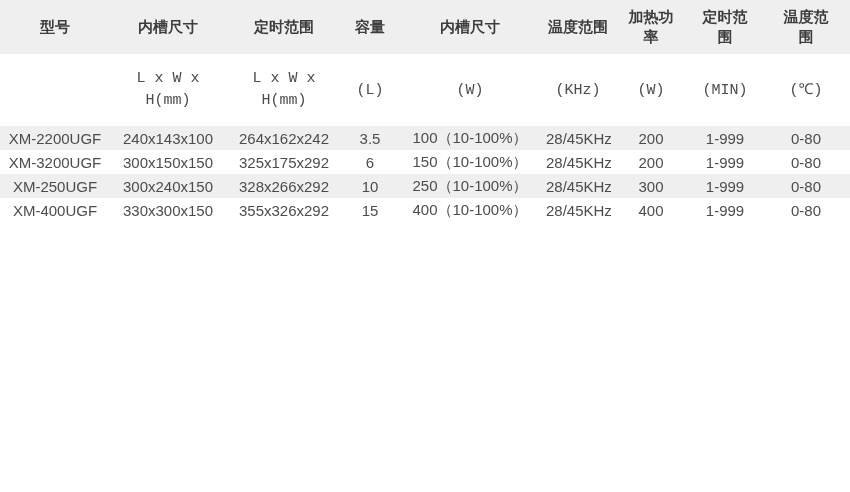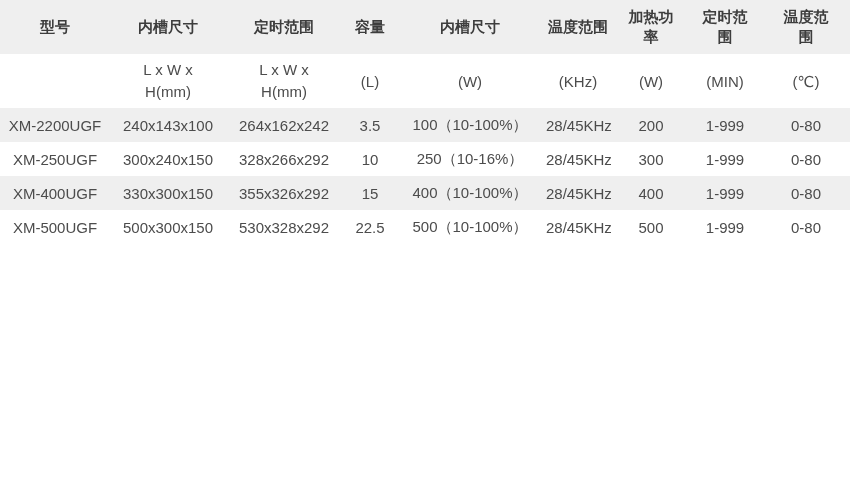--- a/index.html
+++ b/index.html
@@ -37,29 +37,30 @@
     background: var(--stripe-bg);
     height: 54px;
   }
   tr.labels-row th {
     font-weight: bold;
     color: var(--header-text);
     line-height: 1.35;
   }
   tr.units-row {
     background: var(--white-bg);
-    height: 54px;
+    height: 72px;
+    font-family: Liberation Mono, monospace;
   }
   tr.units-row th {
     font-weight: normal;
     color: var(--body-text);
     line-height: 1.4;
   }
   tbody tr {
-    height: 34px;
+    height: 24px;
     color: var(--body-text);
   }
   tbody tr:nth-child(odd)  { background: var(--stripe-bg); }
   tbody tr:nth-child(even) { background: var(--white-bg); }
   
   .hwrap {
     display: inline-block;
     width: 3.4em;
     word-break: break-all;
     line-height: 1.35;
@@ -117,47 +118,47 @@
           <td>240x143x100</td>
           <td>264x162x242</td>
           <td>3.5</td>
           <td>100（10-100%）</td>
           <td>28/45KHz</td>
           <td>200</td>
           <td>1-999</td>
           <td>0-80</td>
         </tr>
         <tr>
+          <td>XM-3200UGF</td>
+          <td>300x150x150</td>
+          <td>325x175x292</td>
+          <td>6</td>
+          <td>150（10-100%）</td>
+          <td>28/45KHz</td>
+          <td>200</td>
+          <td>1-999</td>
+          <td>0-80</td>
+        </tr>
+        <tr>
           <td>XM-250UGF</td>
           <td>300x240x150</td>
           <td>328x266x292</td>
           <td>10</td>
-          <td>250（10-16%）</td>
+          <td>250（10-100%）</td>
           <td>28/45KHz</td>
           <td>300</td>
           <td>1-999</td>
           <td>0-80</td>
         </tr>
         <tr>
           <td>XM-400UGF</td>
           <td>330x300x150</td>
           <td>355x326x292</td>
           <td>15</td>
           <td>400（10-100%）</td>
           <td>28/45KHz</td>
           <td>400</td>
           <td>1-999</td>
           <td>0-80</td>
         </tr>
-        <tr>
-          <td>XM-500UGF</td>
-          <td>500x300x150</td>
-          <td>530x328x292</td>
-          <td>22.5</td>
-          <td>500（10-100%）</td>
-          <td>28/45KHz</td>
-          <td>500</td>
-          <td>1-999</td>
-          <td>0-80</td>
-        </tr>
       </tbody>
   </table>
 </div>
 
 </body></html>

